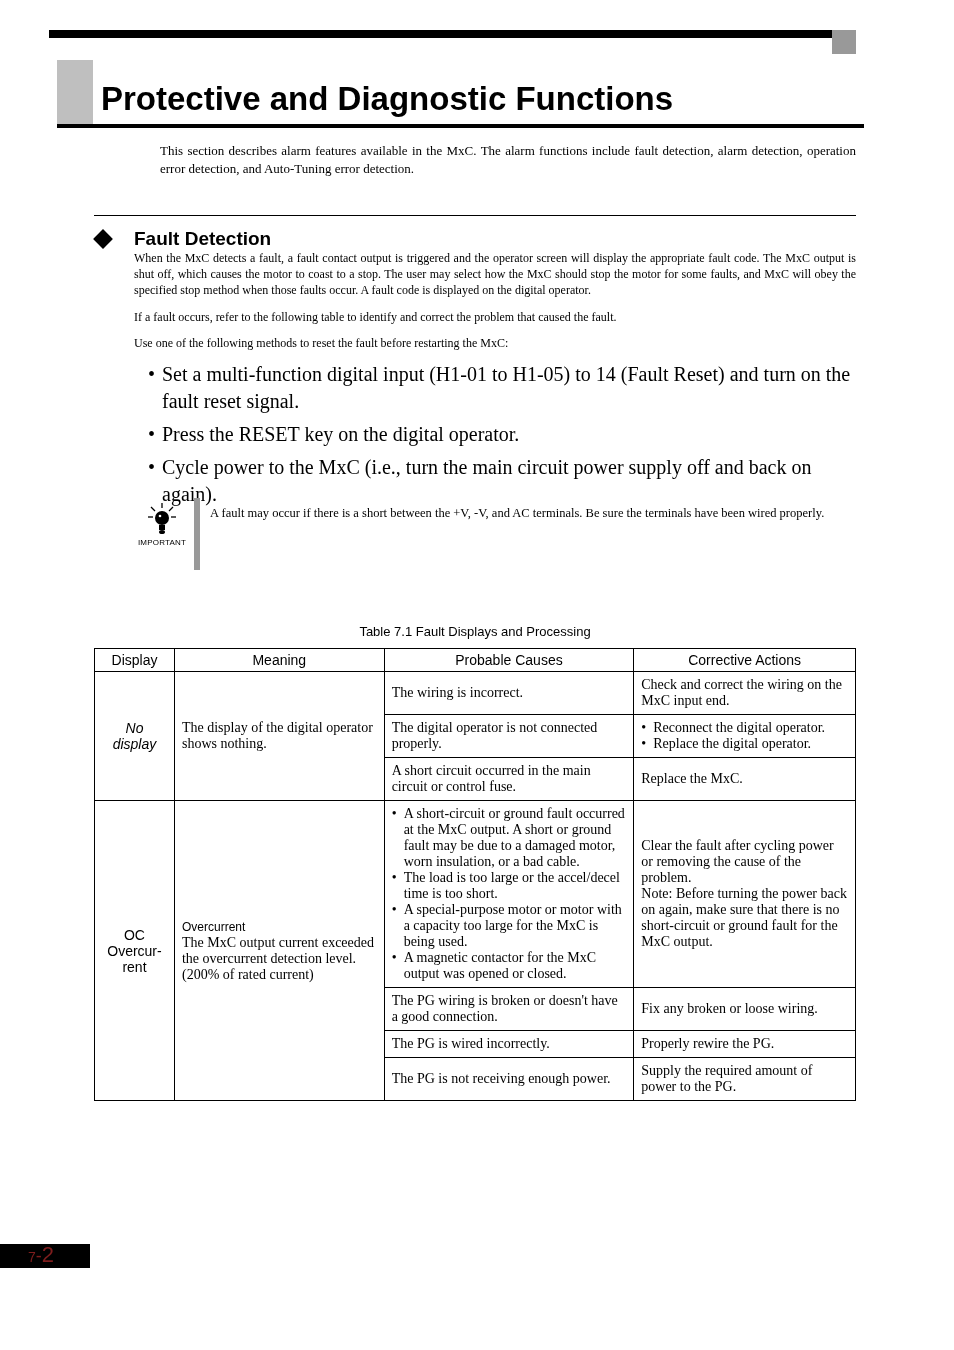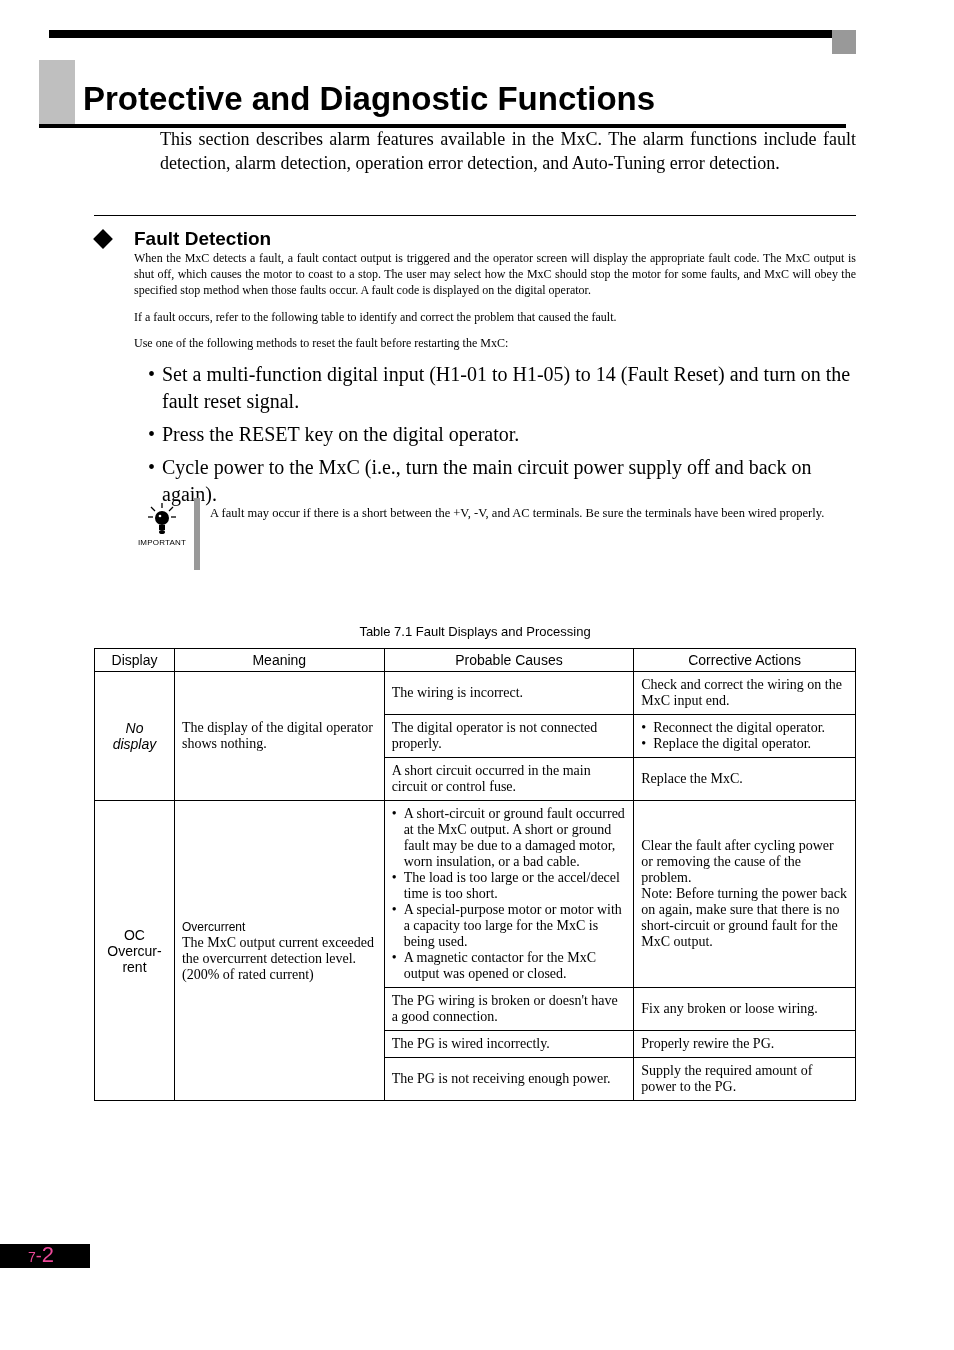--- a/index.html
+++ b/index.html
@@ -1,27 +1,27 @@
 <!DOCTYPE html>
 <html><head>
 <meta charset="utf-8">
 <style>
   * { box-sizing: border-box; margin: 0; padding: 0; }
   html, body { width: 954px; height: 1350px; background: #fff; }
   body { font-family: "Times New Roman", Times, serif; color: #000; position: relative; }
   .page { position: relative; width: 954px; height: 1350px; }
   .top-black-bar { position: absolute; top: 30px; left: 49px; width: 807px; height: 8px; background: #000; }
   .side-tab { position: absolute; top: 30px; right: 98px; width: 24px; height: 24px; background: #999; }
-  .title-block { position: absolute; top: 60px; left: 39px; width: 807px; }
+  .title-block { position: absolute; top: 60px; left: 57px; width: 807px; }
   .title-gray-box { width: 36px; height: 24px; background: #bfbfbf; margin-bottom: -4px; }
   .title-row { display: flex; align-items: stretch; }
   .title-gray-strip { width: 36px; background: #bfbfbf; }
   .page-title { font-family: Arial, Helvetica, sans-serif; font-weight: bold; font-size: 33px; padding: 0 0 6px 8px; flex: 1; }
   .title-under { height: 4px; background: #000; margin-left: 0; }
-  .intro { position: absolute; top: 127px; left: 160px; width: 696px; font-size: 18px; line-height: 1.35; text-align: justify; }
+  .intro { position: absolute; top: 142px; left: 160px; width: 696px; font-size: 13px; line-height: 1.35; text-align: justify; }
   .section { position: absolute; top: 215px; left: 94px; width: 762px; }
   .divider { border-top: 1px solid #000; width: 100%; margin-bottom: 12px; }
   .section-head { display: flex; align-items: center; gap: 24px; }
   .diamond { width: 14px; height: 14px; background: #000; transform: rotate(45deg); margin-left:2px; }
   .section-title { font-family: Arial, Helvetica, sans-serif; font-weight: bold; font-size: 19px; }
   .body-text { margin-left: 40px; width: 722px; font-size: 12px; line-height: 1.35; text-align: justify; }
   .body-text p { margin-bottom: 10px; }
   .bullets { margin-left: 54px; width: 708px; font-size: 20px; line-height: 1.35; }
   .bullets li { list-style: none; margin-bottom: 6px; position: relative; padding-left: 14px; }
   .bullets li::before { content: "•"; position: absolute; left: 0; }
@@ -39,21 +39,21 @@
   .col-meaning { width: 210px; }
   .col-causes { width: 250px; border-radius: 10px; }
   .col-actions { width: 222px; }
   .cell-ul { list-style: none; padding: 0; }
   .cell-ul li { position: relative; padding-left: 12px; }
   .cell-ul li::before { content: "•"; position: absolute; left: 0; }
   .italic { font-style: italic; }
   .sans { font-family: Arial, Helvetica, sans-serif; font-size: 14px; }
   .meaning-title { font-family: Arial, Helvetica, sans-serif; font-size: 12px; }
   .footer { position: absolute; left: 0; bottom: 82px; width: 90px; height: 24px; background: #000; }
-  .footer-pg { position: absolute; left: 28px; bottom: 82px; color: #ec4899; font-family: Arial, Helvetica, sans-serif;}
+  .footer-pg { position: absolute; left: 28px; bottom: 82px; color: #7f1d1d; font-family: Arial, Helvetica, sans-serif;}
   .footer-pg .chap { font-size: 14px; vertical-align: baseline; }
   .footer-pg .dash { font-size: 18px; }
   .footer-pg .num { font-size: 22px; font-weight: normal; }
   .display-cell-line { display:block; font-family: Arial, Helvetica, sans-serif; font-size:14px; }
 </style>
 </head>
 <body>
 
 <div class="page">
   <div class="top-black-bar"></div>

